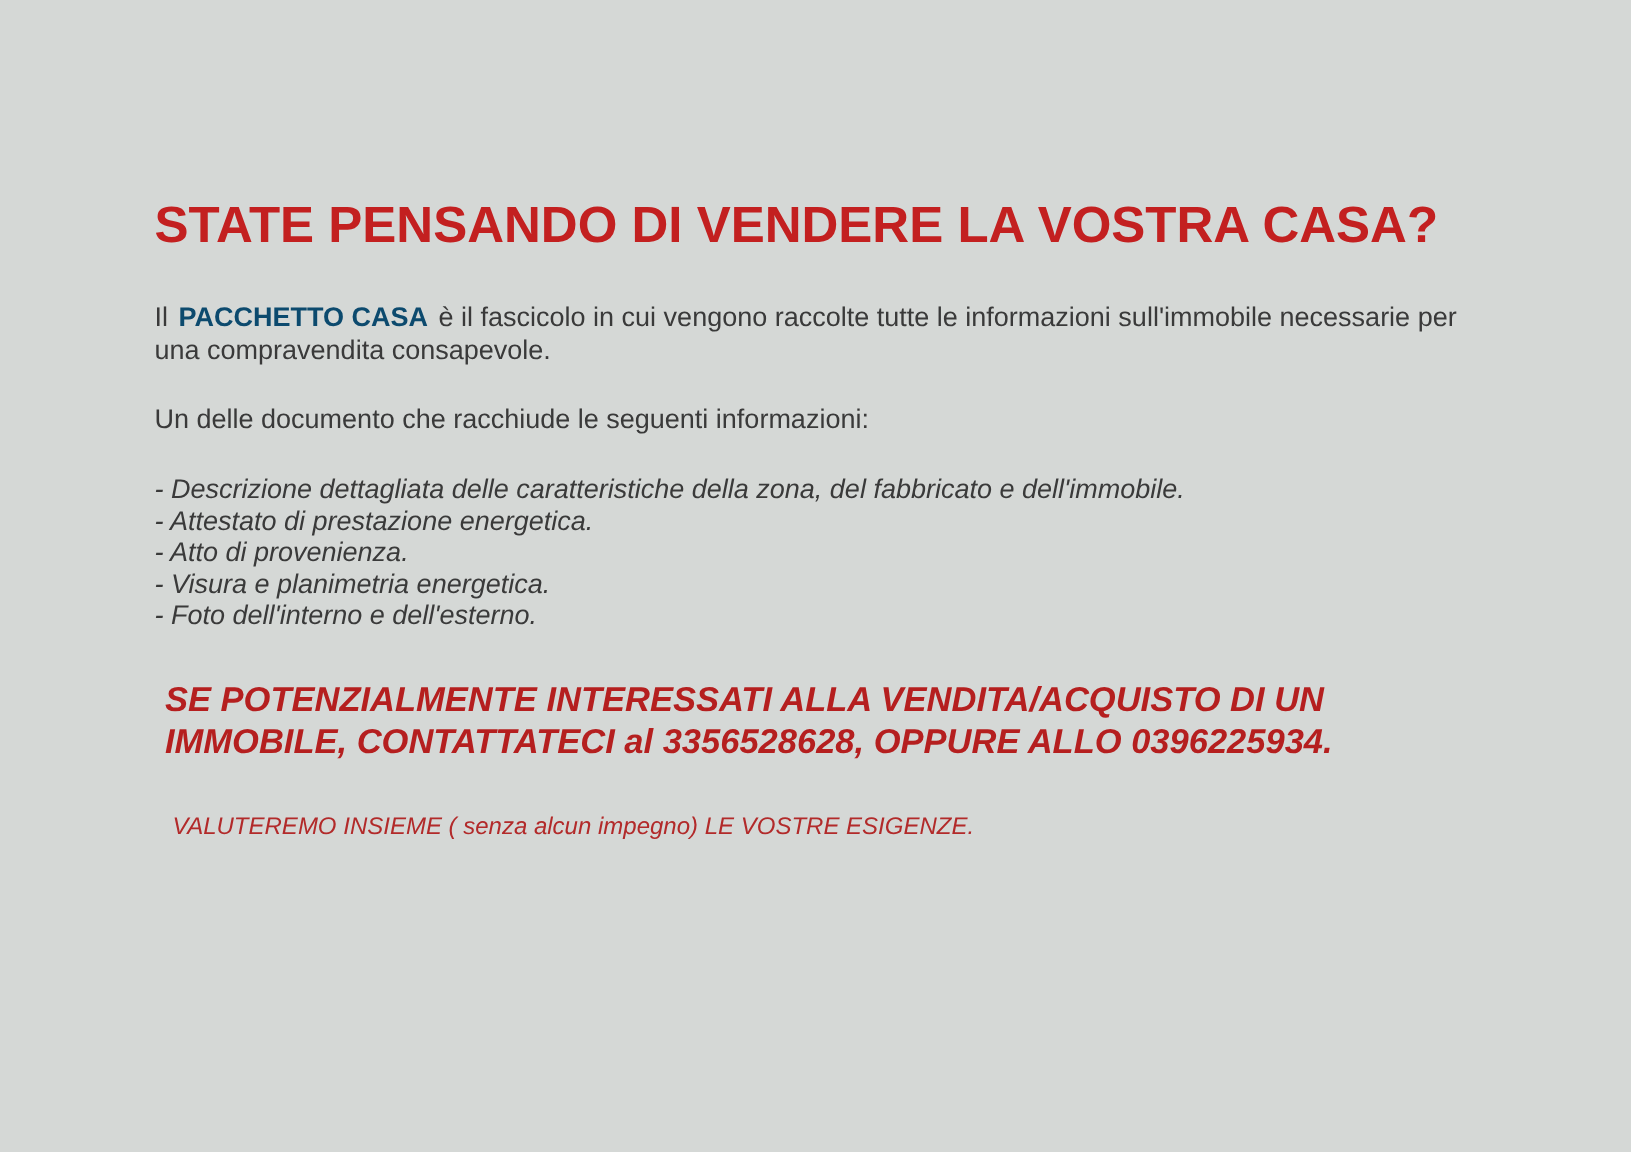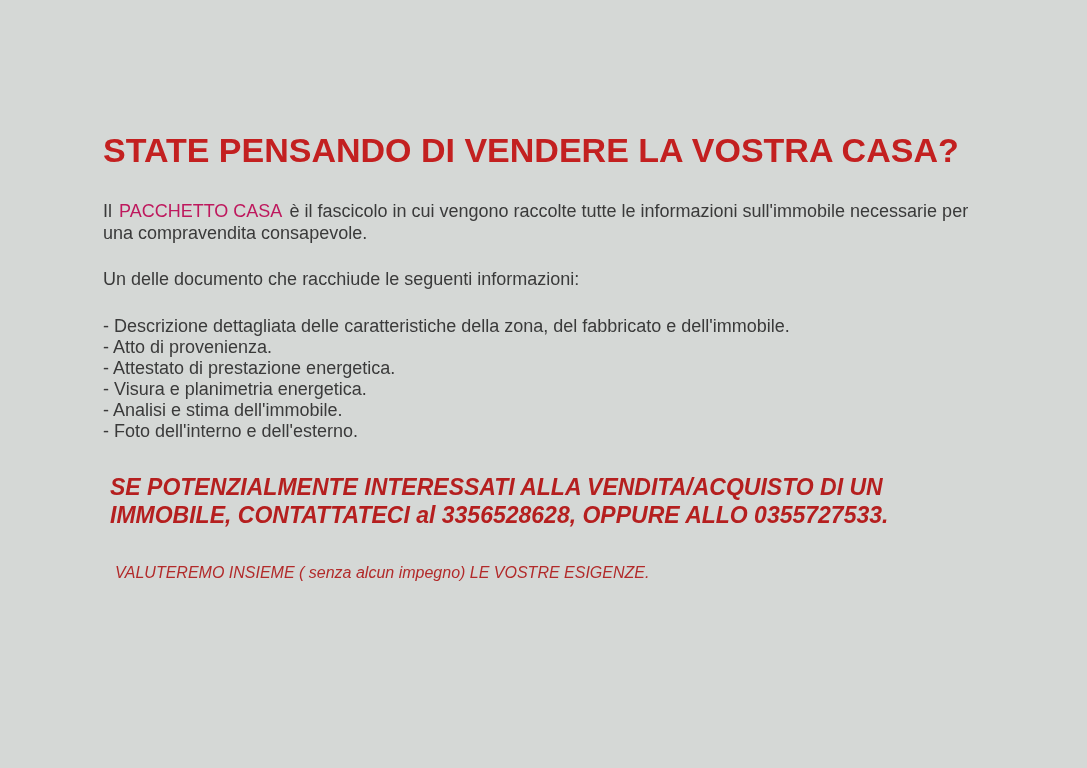--- a/index.html
+++ b/index.html
@@ -32,31 +32,32 @@
   .body-text {
     color: #3a3a3a;
     font-size: 18px;
     line-height: 22px;
   }
   .intro {
     margin: 0 0 24px 0;
     max-width: 895px;
   }
   .intro-highlight {
-    font-weight: normal;
-    color: #be185d;
+    font-weight: bold;
+    color: #0c4a6e;
     margin: 0 7px;
   }
   .list-intro {
     margin: 0 0 26px 0;
   }
   .info-list {
     margin: 0 0 31px 0;
     max-width: 905px;
     line-height: 21px;
+    font-style: italic;
   }
   .cta-text {
     color: #b51f1f;
     font-size: 23px;
     font-weight: bold;
     font-style: italic;
     line-height: 28px;
     margin: 0 0 35px 0;
     padding-left: 7px;
     max-width: 880px;
@@ -77,24 +78,23 @@
 <div class="page">
 
   <h1 class="flyer-title">STATE PENSANDO DI VENDERE LA VOSTRA CASA?</h1>
 
   <p class="body-text intro"><span>Il</span><span class="intro-highlight">PACCHETTO CASA</span><span>è il fascicolo in cui vengono raccolte tutte le informazioni sull'immobile necessarie per una compravendita consapevole.</span></p>
 
   <p class="body-text list-intro">Un delle documento che racchiude le seguenti informazioni:</p>
 
   <div class="body-text info-list">
     <div>- Descrizione dettagliata delle caratteristiche della zona, del fabbricato e dell'immobile.</div>
+    <div>- Attestato di prestazione energetica.</div>
     <div>- Atto di provenienza.</div>
-    <div>- Attestato di prestazione energetica.</div>
     <div>- Visura e planimetria energetica.</div>
-    <div>- Analisi e stima dell'immobile.</div>
     <div>- Foto dell'interno e dell'esterno.</div>
   </div>
 
-  <p class="cta-text">SE POTENZIALMENTE INTERESSATI ALLA VENDITA/ACQUISTO DI UN IMMOBILE, CONTATTATECI al 3356528628, OPPURE ALLO 0355727533.</p>
+  <p class="cta-text">SE POTENZIALMENTE INTERESSATI ALLA VENDITA/ACQUISTO DI UN IMMOBILE, CONTATTATECI al 3356528628, OPPURE ALLO 0396225934.</p>
 
   <p class="closing-text">VALUTEREMO INSIEME ( senza alcun impegno) LE VOSTRE ESIGENZE.</p>
 
 </div>
 
 </body></html>

